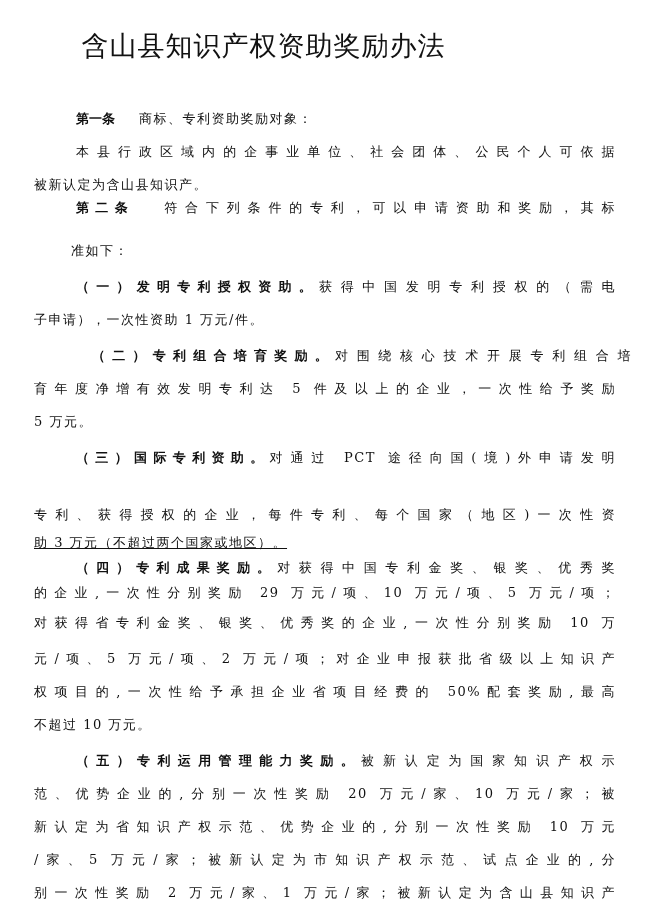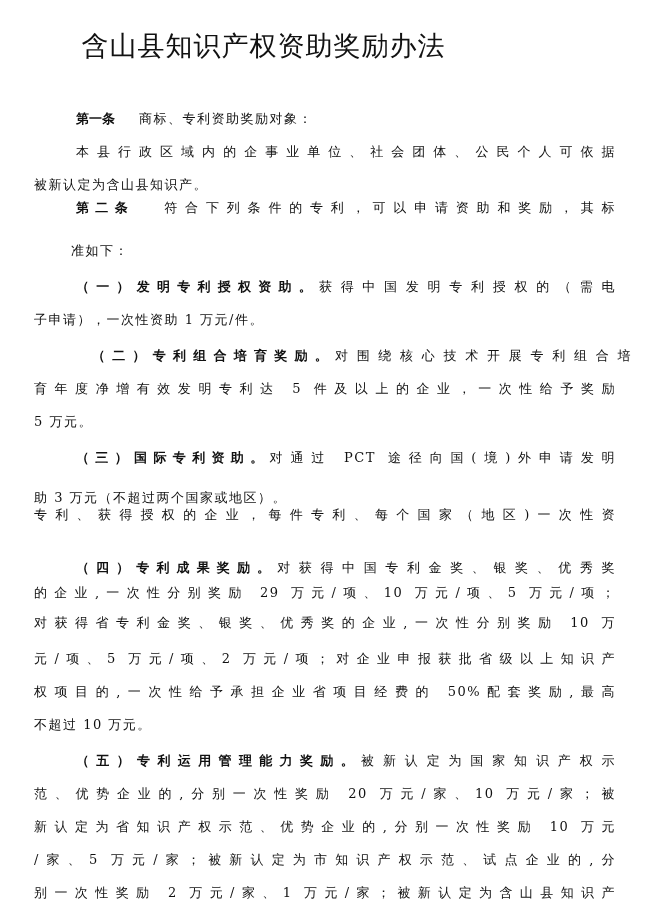--- a/index.html
+++ b/index.html
@@ -41,21 +41,21 @@
   <div class="line indent" style="top:339px;margin-left:16px;">
     <span class="bold">（二）专利组合培育奖励。</span><span>对围绕核心技术开展专利组合培</span>
   </div>
   <div class="line" style="top:372px;">育年度净增有效发明专利达 5 件及以上的企业，一次性给予奖励</div>
   <div class="line last" style="top:405px;">5 万元。</div>
 
   <div class="line indent" style="top:441px;">
     <span class="bold">（三）国际专利资助。</span><span>对通过 PCT 途径向国(境)外申请发明</span>
   </div>
   <div class="line" style="top:498px;">专利、获得授权的企业，每件专利、每个国家（地区)一次性资</div>
-  <div class="line last" style="top:481px;">助 3 万元（不超过两个国家或地区）。</div>
+  <div class="line last" style="top:526px;text-decoration:underline;">助 3 万元（不超过两个国家或地区）。</div>
 
   <div class="line indent" style="top:543px;margin-top:8px;">
     <span class="bold">（四）专利成果奖励。</span><span>对获得中国专利金奖、银奖、优秀奖</span>
   </div>
   <div class="line" style="top:576px;">的企业,一次性分别奖励 29 万元/项、10 万元/项、5 万元/项；</div>
   <div class="line" style="top:606px;">对获得省专利金奖、银奖、优秀奖的企业,一次性分别奖励 10 万</div>
   <div class="line" style="top:642px;">元/项、5 万元/项、2 万元/项；对企业申报获批省级以上知识产</div>
   <div class="line" style="top:675px;">权项目的,一次性给予承担企业省项目经费的 50%配套奖励,最高</div>
   <div class="line last" style="top:708px;">不超过 10 万元。</div>
 

